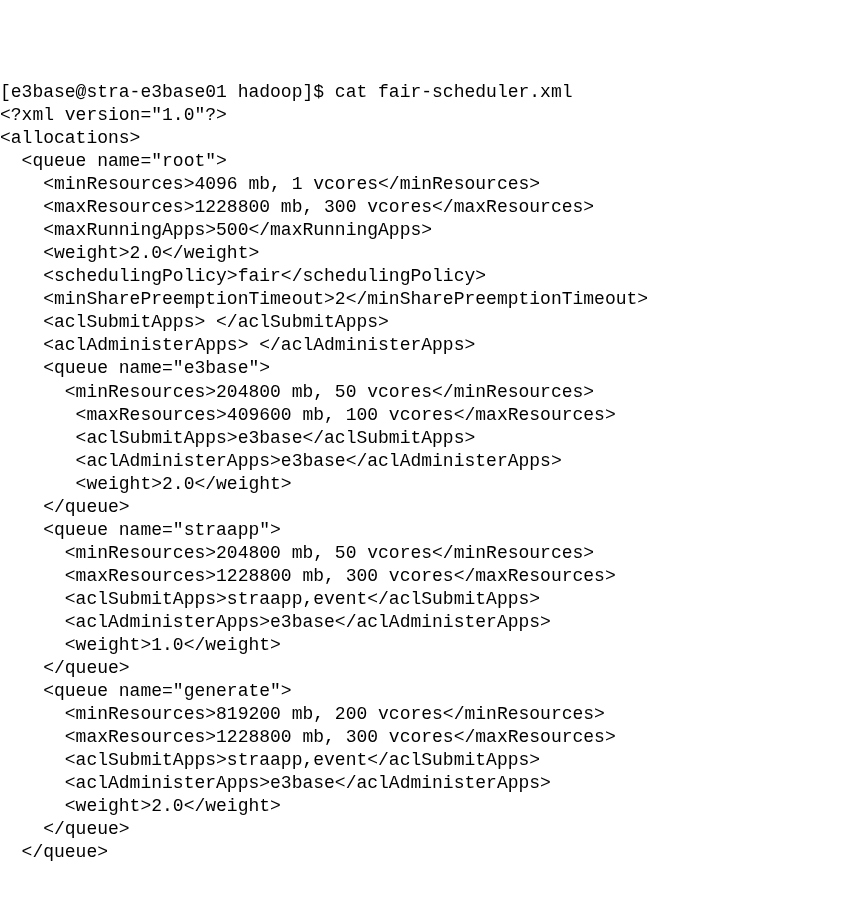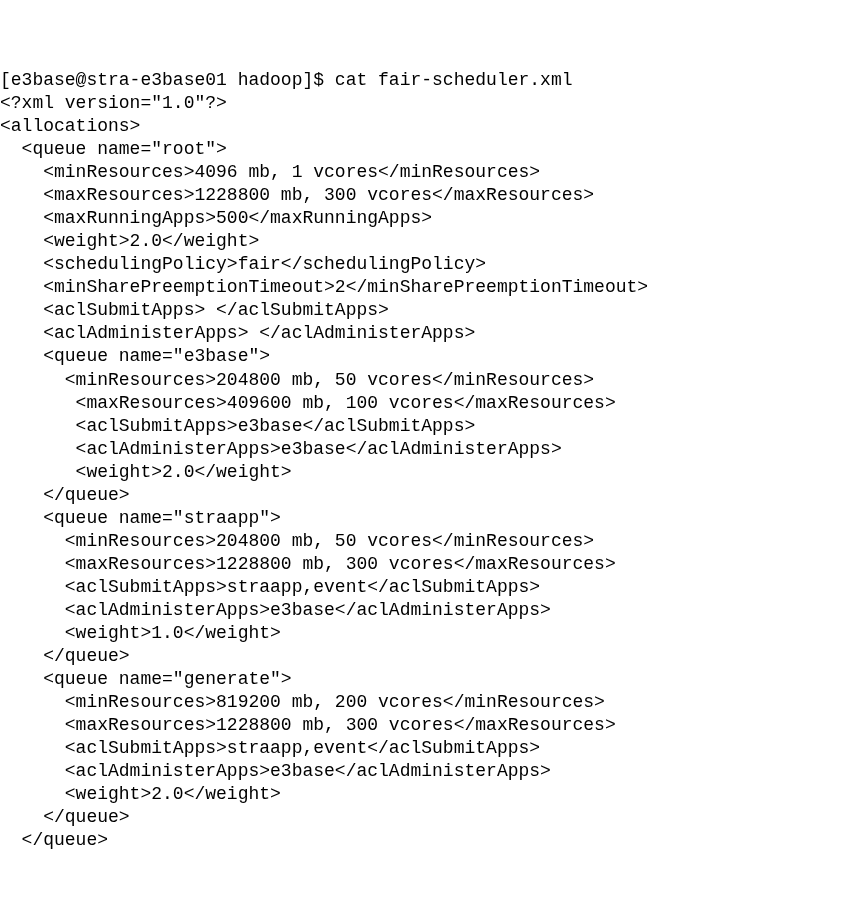--- a/index.html
+++ b/index.html
@@ -7,20 +7,21 @@
     padding: 0;
     background: #ffffff;
     font-family: "Courier New", Courier, monospace;
     font-size: 18px;
     line-height: 1.28;
     color: #000000;
     white-space: pre;
   }
   .terminal {
     padding: 0;
+    margin-top: 12px;
   }
 </style>
 </head>
 <body>
 
 
 <div class="terminal"><span>[e3base@stra-e3base01 hadoop]$ cat fair-scheduler.xml</span>
 <span>&lt;?xml version="1.0"?&gt;</span>
 <span>&lt;allocations&gt;</span>
 <span>  &lt;queue name="root"&gt;</span>

